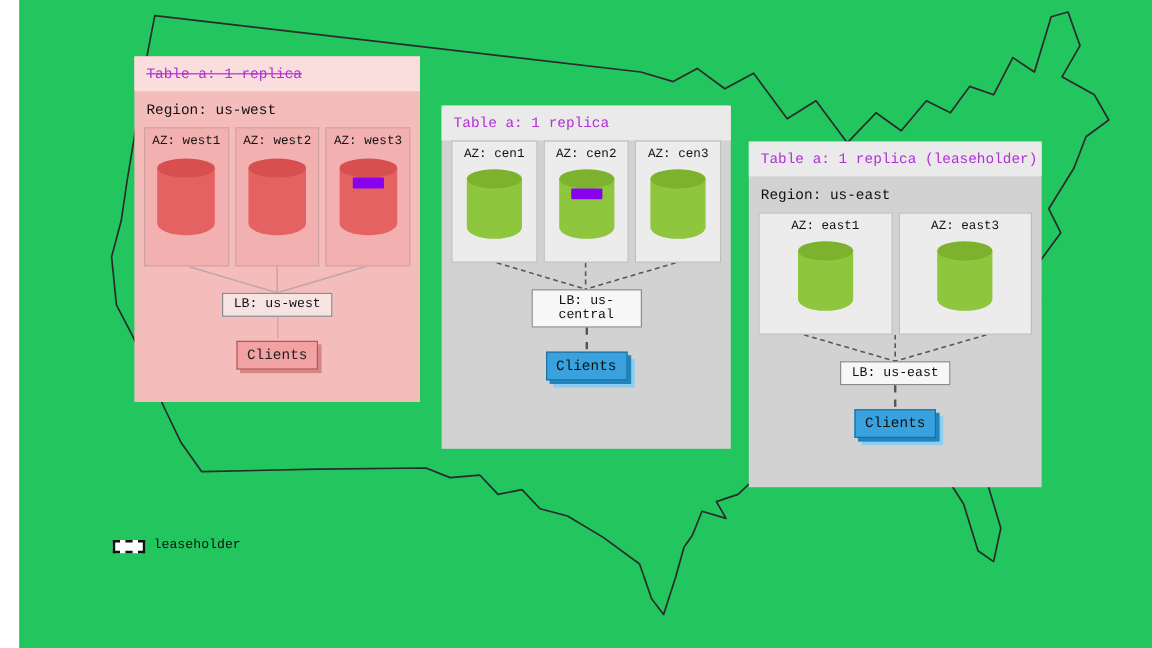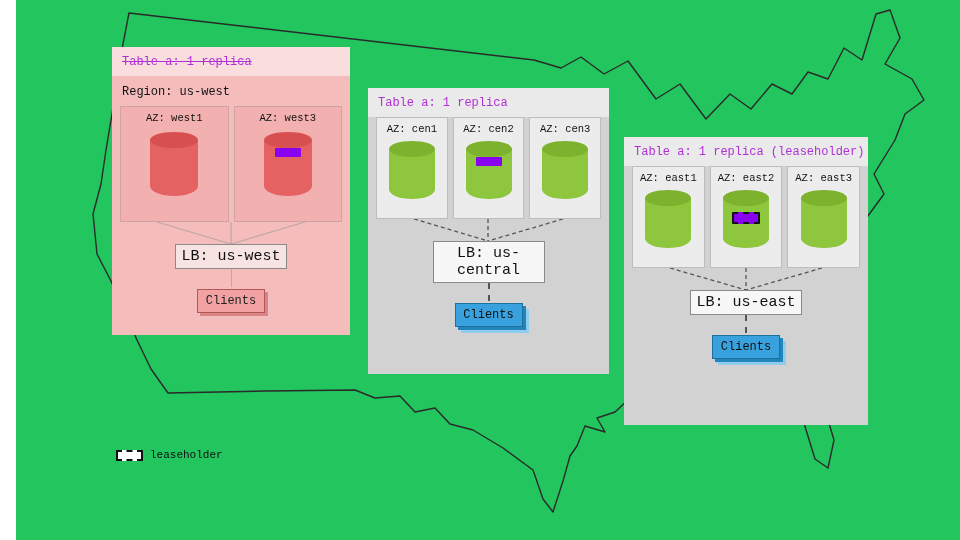--- a/index.html
+++ b/index.html
@@ -5,21 +5,21 @@
   html,body { margin:0; padding:0; background:#ffffff; }
   .stage {
     position:relative; width:960px; height:540px; background:#22c55e; overflow:hidden;
     font-family:Liberation Mono, monospace; color:#111;margin-left:16px;
   }
   .map-svg { position:absolute; left:0; top:0; width:960px; height:540px; }
 
   .panel { position:absolute; box-sizing:border-box; }
   .panel-west    { left:96px;  top:47px;  width:238px; height:288px; background:#f5bcbc; }
   .panel-central { left:352px; top:88px;  width:241px; height:286px; background:#d2d2d2; }
-  .panel-east    { left:608px; top:137px; width:244px; height:288px; background:#d2d2d2; }
+  .panel-east    { left:608px; top:118px; width:244px; height:288px; background:#d2d2d2; }
 
   .panel-header { height:29px; display:flex; align-items:center; padding:0 10px; box-sizing:border-box; }
   .panel-west .panel-header { background:#fadede; }
   .panel-central .panel-header, .panel-east .panel-header { background:#eaeaea; }
   .panel-title { font-size:12px; color:#b02fd6; white-space:nowrap; }
   .strike { text-decoration:line-through; }
 
   .region-label { font-size:12px; color:#111; padding:9px 10px 7px; }
 
   .az-row { display:flex; gap:5px; padding:0 8px; }
@@ -39,36 +39,36 @@
 
   .replica { position:absolute; left:50%; transform:translateX(-50%); top:16px;
              width:26px; height:9px; background:#8802f0; border-radius:1px; }
   .replica-leaseholder { top:22px; width:24px; height:8px; border:2px dashed #111; }
 
   .fan { display:block; width:calc(100% - 16px); height:22px; margin:0 8px; }
   .fan line { stroke:#555; stroke-width:1.3; }
   .fan.dashed line { stroke-dasharray:4 3; }
   .panel-west .fan line { stroke:#c4a6a6; stroke-dasharray:none; }
 
-  .lb-box { width:112px; margin:0 auto; border:1px solid #8a8a8a; font-size:15px;
+  .lb-box { width:92px; margin:0 auto; border:1px solid #8a8a8a; font-size:11px;
             text-align:center; padding:3px 0; box-sizing:border-box; }
   .panel-west .lb-box { background:#f8e3e3; }
   .panel-central .lb-box, .panel-east .lb-box { background:#f7f7f7; }
 
   .connector-drop { width:0; height:18px; margin:0 auto; border-left:2px dashed #555; }
   .panel-west .connector-drop { border-left:1.5px solid #c4a6a6; }
 
   .clients-box { width:66px; margin:2px auto 0; text-align:center; font-size:12px;
                  padding:4px 0; position:relative; }
   .clients-west { background:#f2a2a2; border:1px solid #b25858; color:#222;
                   box-shadow:3px 3px 0 #d98585, 6px 6px 0 #f3bdbd; }
   .clients-blue { background:#38a1de; border:1px solid #1d6f9e; color:#111;
                   box-shadow:3px 3px 0 #2184bb, 6px 6px 0 #8fcdf0; }
 
-  .legend { position:absolute; left:100px; top:449px; display:flex; align-items:center; gap:7px; }
+  .legend { position:absolute; left:78px; top:449px; display:flex; align-items:center; gap:7px; }
   .legend-swatch { width:27px; height:11px; border:2px dashed #111; background:#fff; box-sizing:border-box; }
   .legend-label { font-size:11px; }
 </style>
 </head>
 <body>
 
 <div class="stage">
 
   <svg class="map-svg" viewBox="0 0 960 540" aria-hidden="true">
     <path d="M113,13 L518,60 L545,68 L565,57 L588,74 L612,61 L640,99 L664,84 L690,119 L714,94 L735,109 L756,84 L776,94
@@ -82,20 +82,27 @@
   </svg>
 
   <div class="panel panel-west">
     <div class="panel-header">
       <span class="panel-title strike">Table a: 1 replica</span>
     </div>
     <div class="region-label">Region: us-west</div>
     <div class="az-row">
       <div class="az-box">
         <div class="az-label">AZ: west1</div>
+        <div class="cyl cyl-red">
+          <div class="cyl-body"></div>
+          <div class="cyl-top"></div>
+        </div>
+      </div>
+      <div class="az-box">
+        <div class="az-label">AZ: west2</div>
         <div class="cyl cyl-red">
           <div class="cyl-body"></div>
           <div class="cyl-top"></div>
         </div>
       </div>
       <div class="az-box">
         <div class="az-label">AZ: west3</div>
         <div class="cyl cyl-red">
           <div class="cyl-body"></div>
           <div class="cyl-top"></div>
@@ -148,34 +155,27 @@
     </svg>
     <div class="lb-box">LB: us-central</div>
     <div class="connector-drop"></div>
     <div class="clients-box clients-blue">Clients</div>
   </div>
 
   <div class="panel panel-east">
     <div class="panel-header">
       <span class="panel-title">Table a: 1 replica (leaseholder)</span>
     </div>
+    <div class="region-label">Region: us-east</div>
     <div class="az-row">
       <div class="az-box">
         <div class="az-label">AZ: east1</div>
         <div class="cyl cyl-green">
           <div class="cyl-body"></div>
           <div class="cyl-top"></div>
-        </div>
-      </div>
-      <div class="az-box">
-        <div class="az-label">AZ: east2</div>
-        <div class="cyl cyl-green">
-          <div class="cyl-body"></div>
-          <div class="cyl-top"></div>
-          <div class="replica replica-leaseholder"></div>
         </div>
       </div>
       <div class="az-box">
         <div class="az-label">AZ: east3</div>
         <div class="cyl cyl-green">
           <div class="cyl-body"></div>
           <div class="cyl-top"></div>
         </div>
       </div>
     </div>

